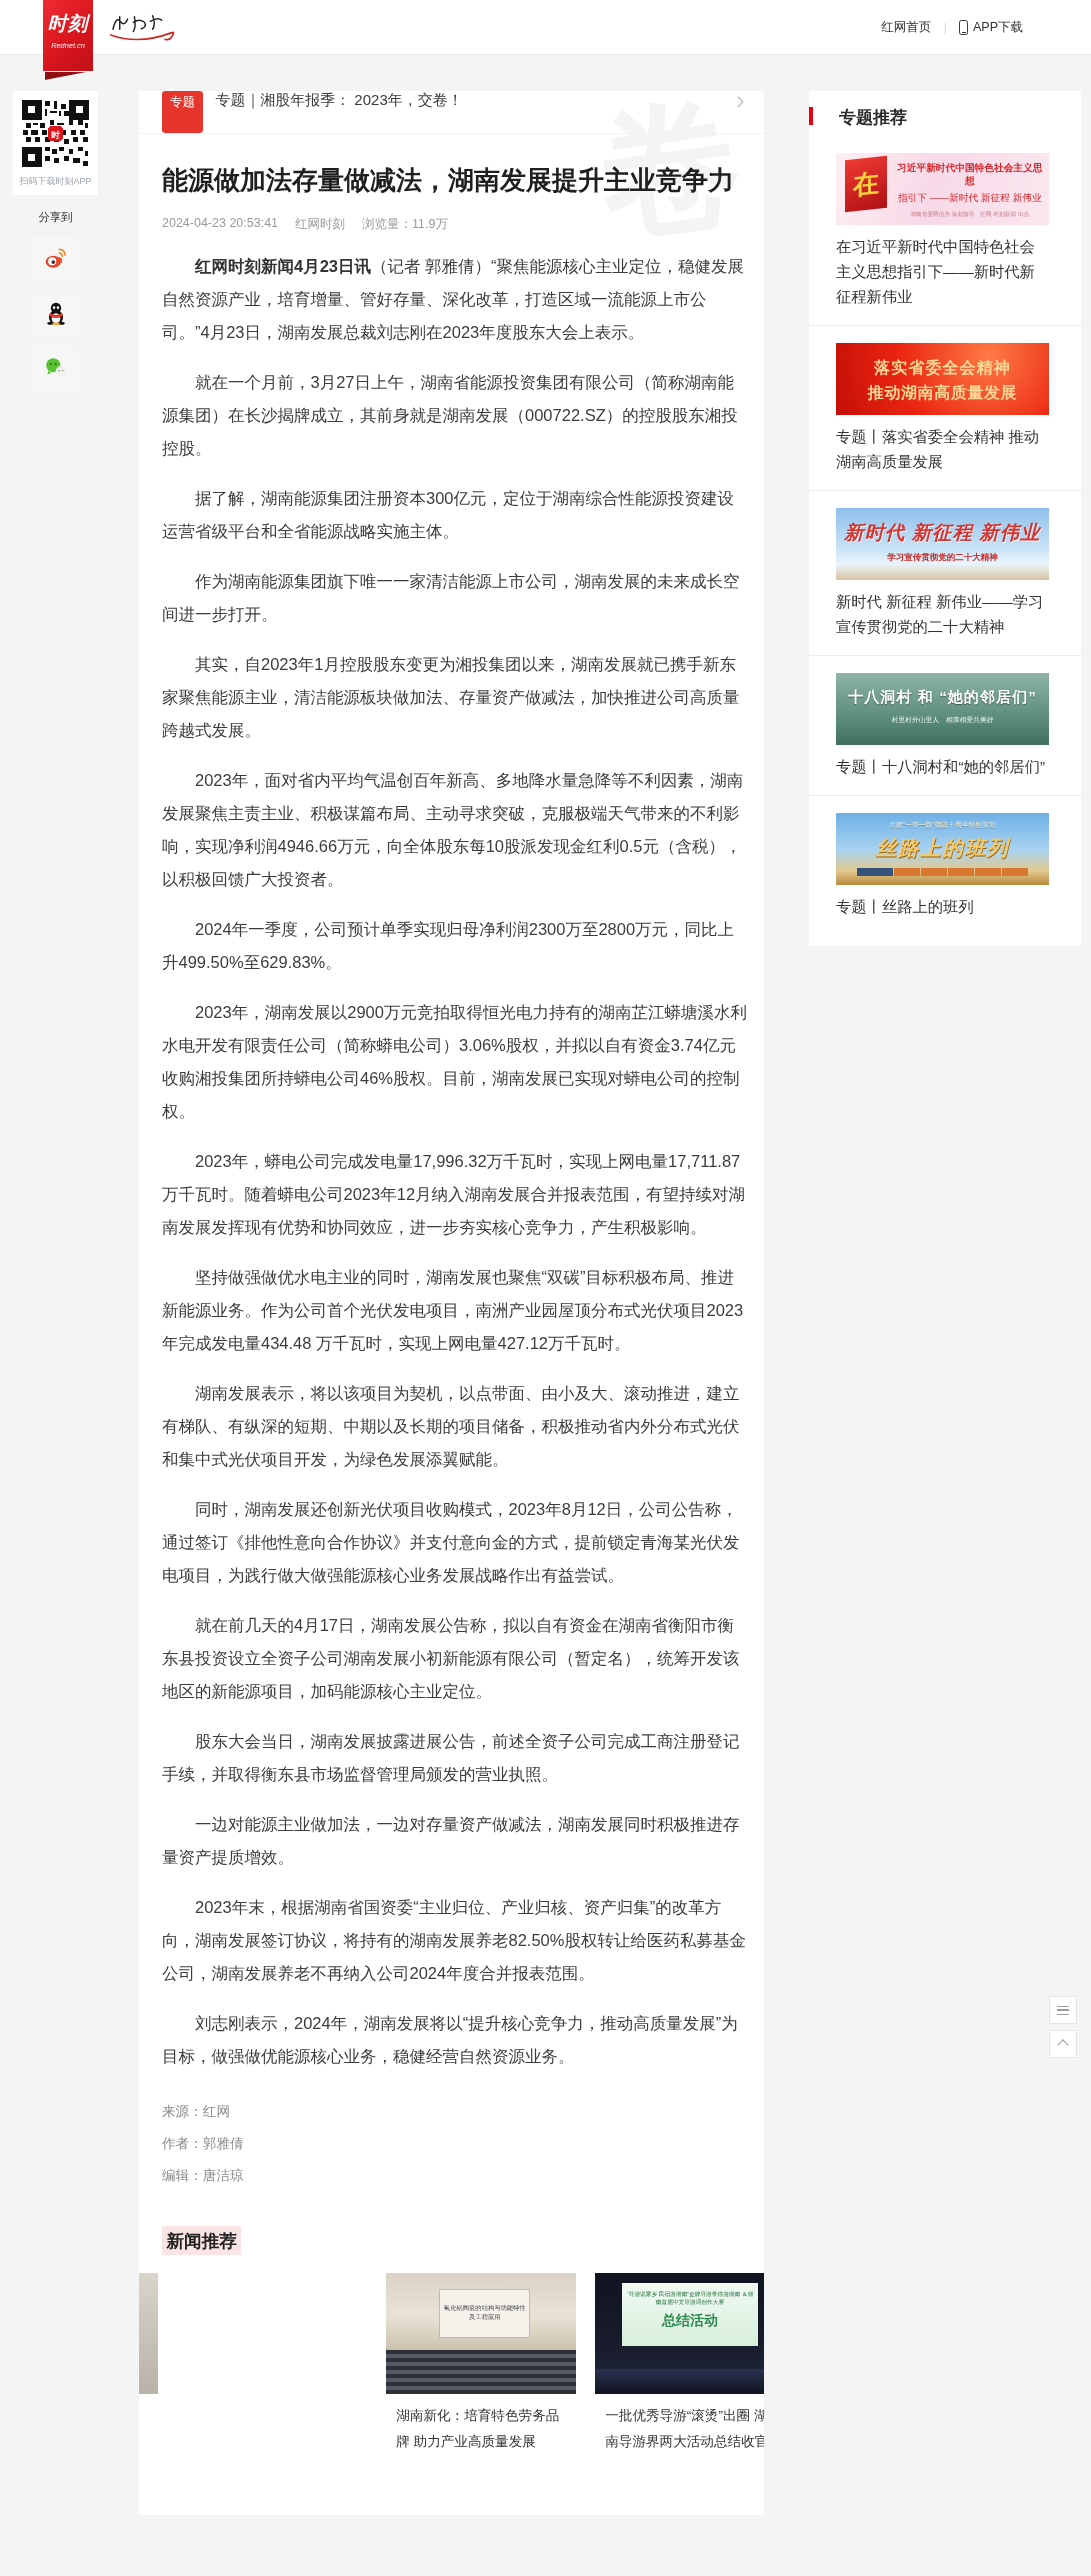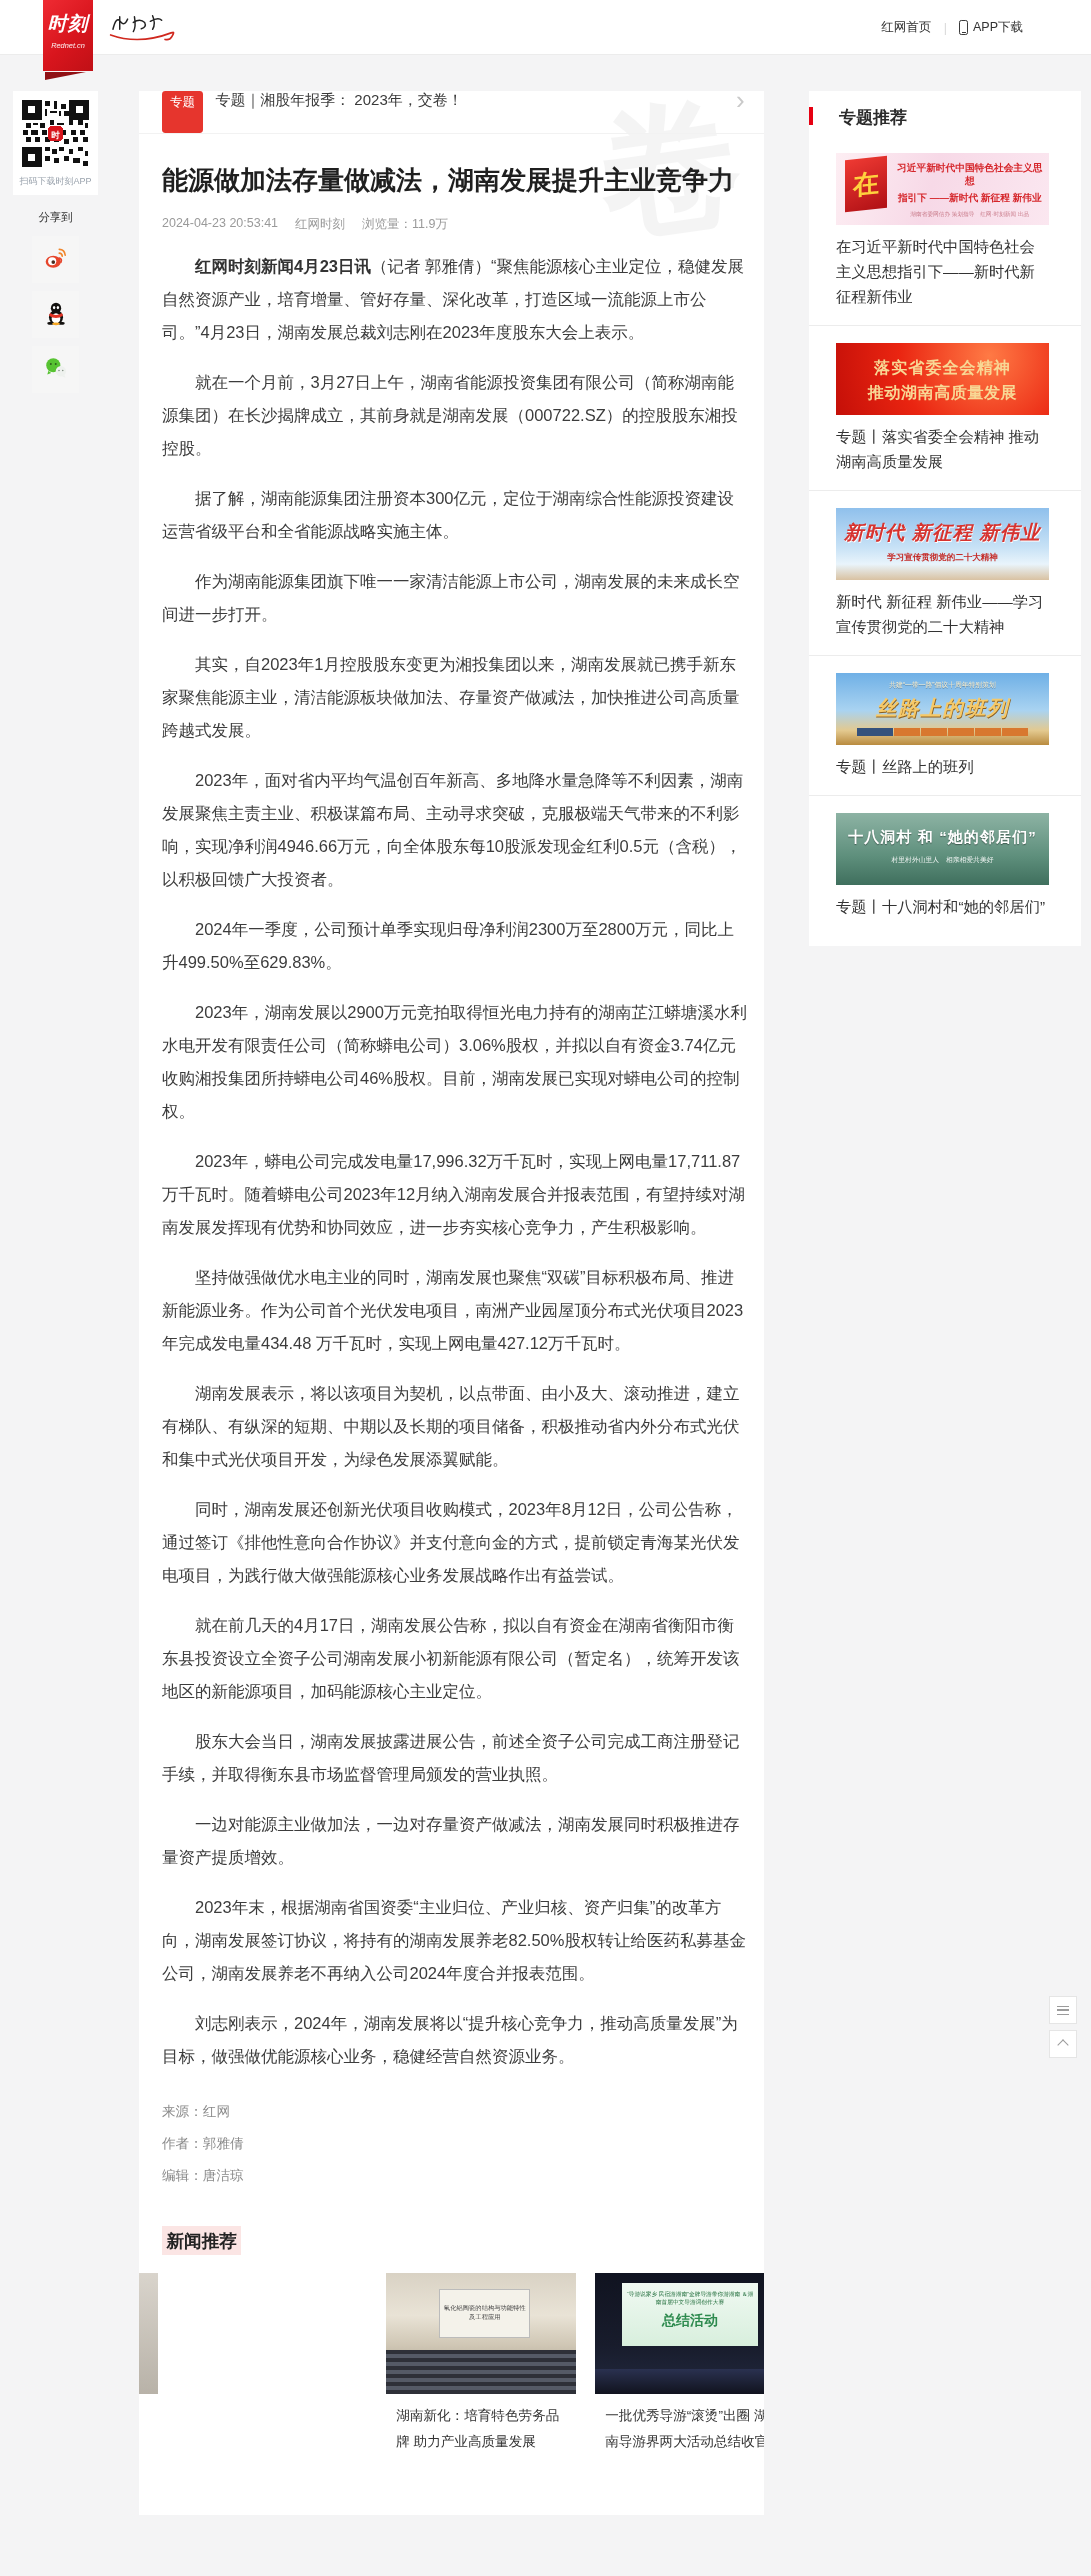--- a/index.html
+++ b/index.html
@@ -81,21 +81,21 @@
   .s-item:last-child { border-bottom:none; }
   .s-img { width:100%; height:72px; position:relative; overflow:hidden; }
   .s-cap { margin-top:9px; font-size:15.3px; line-height:25px; color:#333; }
   
   .sb1 { background:linear-gradient(105deg,#fdeef3 0%,#f7d9e7 45%,#fbe7f0 100%); }
   .sb1 .flag { position:absolute; left:9px; top:5.7px; width:42px; height:52px;
                background:linear-gradient(160deg,#ef3a33,#b01015); transform:skewY(-6deg);
                color:#ffd23e; font-size:26px; font-weight:bold; display:flex; align-items:center; justify-content:center;}
   .sb1 .t { position:absolute; left:59px; top:9px; right:4.5px; color:#d5252a; text-align:center;}
   .sb1 .t .l1 { font-size:9.7px; font-weight:bold; }
-  .sb1 .t .l2 { font-size:9.7px; font-weight:bold; margin-top:4.5px;}
+  .sb1 .t .l2 { font-size:9.7px; font-weight:normal; margin-top:4.5px;}
   .sb1 .t .l3 { font-size:5.7px; color:#c97b8a; margin-top:5.7px;}
   .sb2 { background:linear-gradient(#8fc0ec 0%,#c8e2f6 55%,#e9f4fb 78%,#d9c2a2 100%); }
   .sb2 .l1 { margin-top:11.4px; text-align:center; font-size:19.3px; font-weight:bold; font-style:italic; color:#d7332f;
              text-shadow:0.6px 0.6px 0 #fff; letter-spacing:1.1px;}
   .sb2 .l2 { text-align:center; font-size:8.5px; color:#c42a26; margin-top:5.7px; font-weight:bold;}
   .sb3 { background:radial-gradient(circle at 72% 18%,#ff7a45 0%,#ea2511 55%,#c40f08 100%); text-align:center;}
   .sb3 .l1 { margin-top:15px; font-size:16px; font-weight:bold; color:#f8d895; letter-spacing:1.1px;}
   .sb3 .l2 { margin-top:4.5px; font-size:16px; font-weight:bold; color:#f8d895; letter-spacing:0.6px;}
   .sb4 { background:linear-gradient(#8db3a4 0%,#5e8f7c 60%,#3f6f5d 100%); text-align:center; color:#fff;}
   .sb4 .l1 { margin-top:15px; font-size:15px; font-weight:bold; text-shadow:0 0.6px 1.1px rgba(0,0,0,.4); letter-spacing:1.1px;}
@@ -303,42 +303,42 @@
 
   <div class="s-item">
     <div class="s-img sb2">
       <div class="l1">新时代 新征程 新伟业</div>
       <div class="l2">学习宣传贯彻党的二十大精神</div>
     </div>
     <div class="s-cap">新时代 新征程 新伟业——学习宣传贯彻党的二十大精神</div>
   </div>
 
   <div class="s-item">
+    <div class="s-img sb4">
+      <div class="l1">十八洞村 和 “她的邻居们”</div>
+      <div class="l3">村里村外山里人　相亲相爱共美好</div>
+    </div>
+    <div class="s-cap">专题丨十八洞村和“她的邻居们”</div>
+  </div>
+
+  <div class="s-item">
     <div class="s-img sb5">
       <div class="l1">共建“一带一路”倡议十周年特别策划</div>
       <div class="l2">丝路上的班列</div>
       <div class="train">
           <i class="h"></i>
           <i></i>
           <i></i>
           <i></i>
           <i></i>
           <i></i>
         </div>
     </div>
     <div class="s-cap">专题丨丝路上的班列</div>
   </div>
-
-  <div class="s-item">
-    <div class="s-img sb4">
-      <div class="l1">十八洞村 和 “她的邻居们”</div>
-      <div class="l3">村里村外山里人　相亲相爱共美好</div>
-    </div>
-    <div class="s-cap">专题丨十八洞村和“她的邻居们”</div>
-  </div>
 </div>
 
 <div class="float">
   <div class="fbtn">
     <span class="ic-list"></span>
   </div>
   <div class="fbtn">
     <span class="ic-top"></span>
   </div>
 </div>

